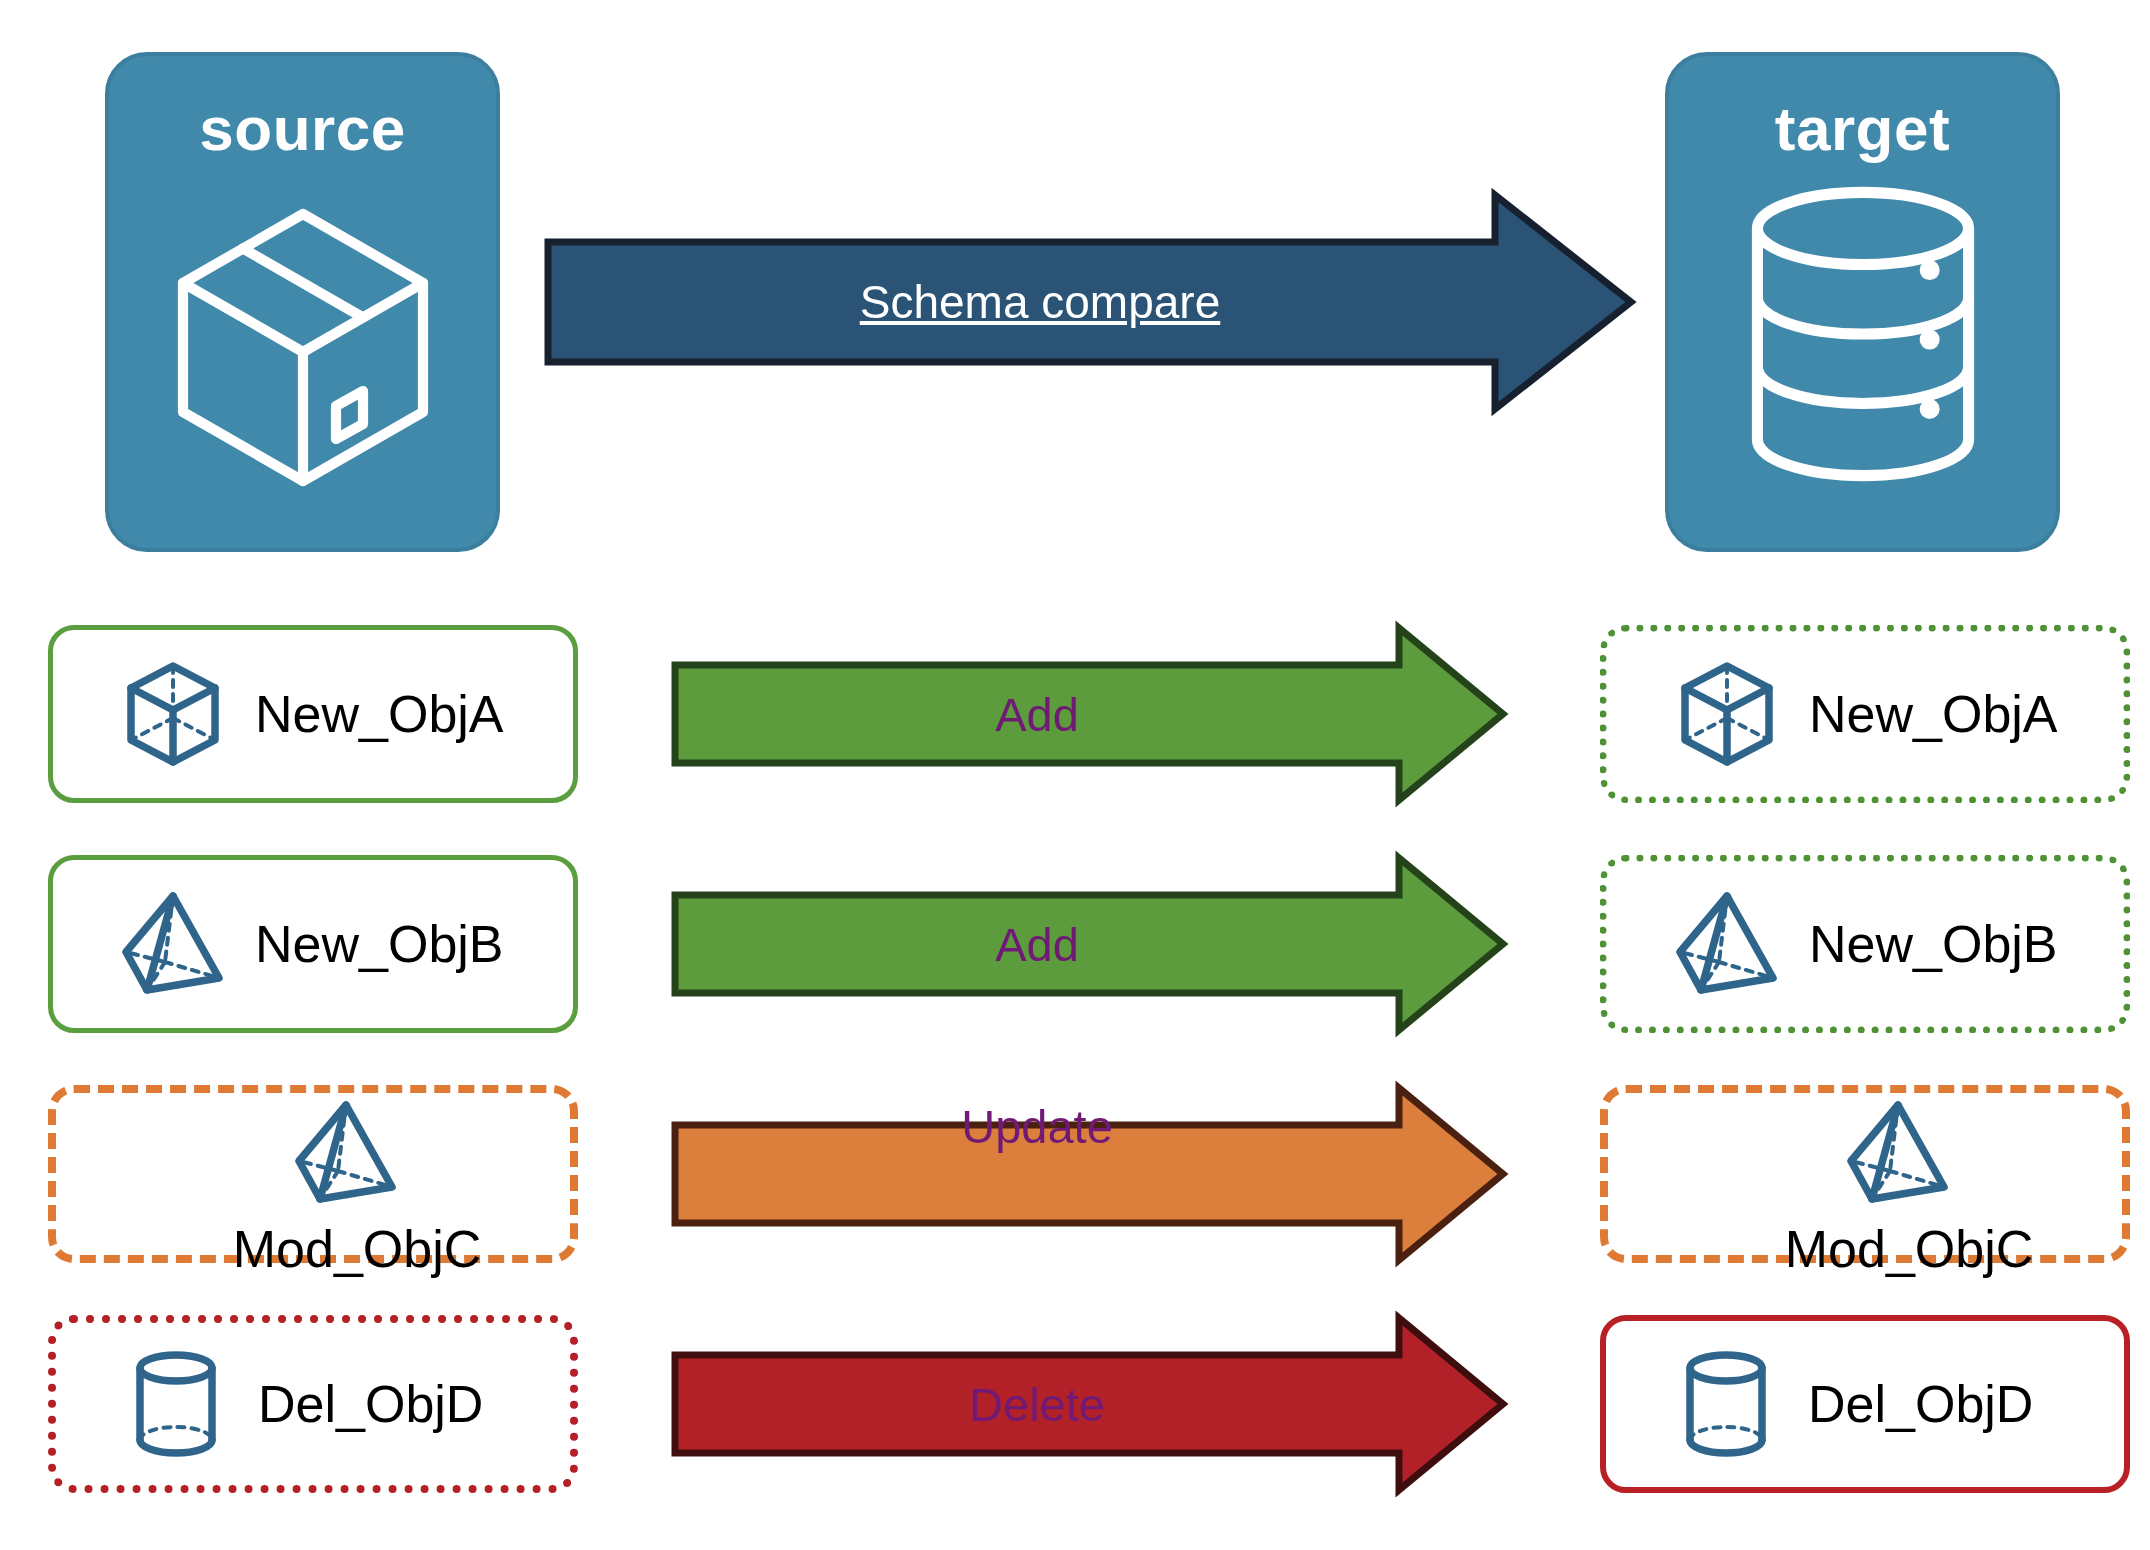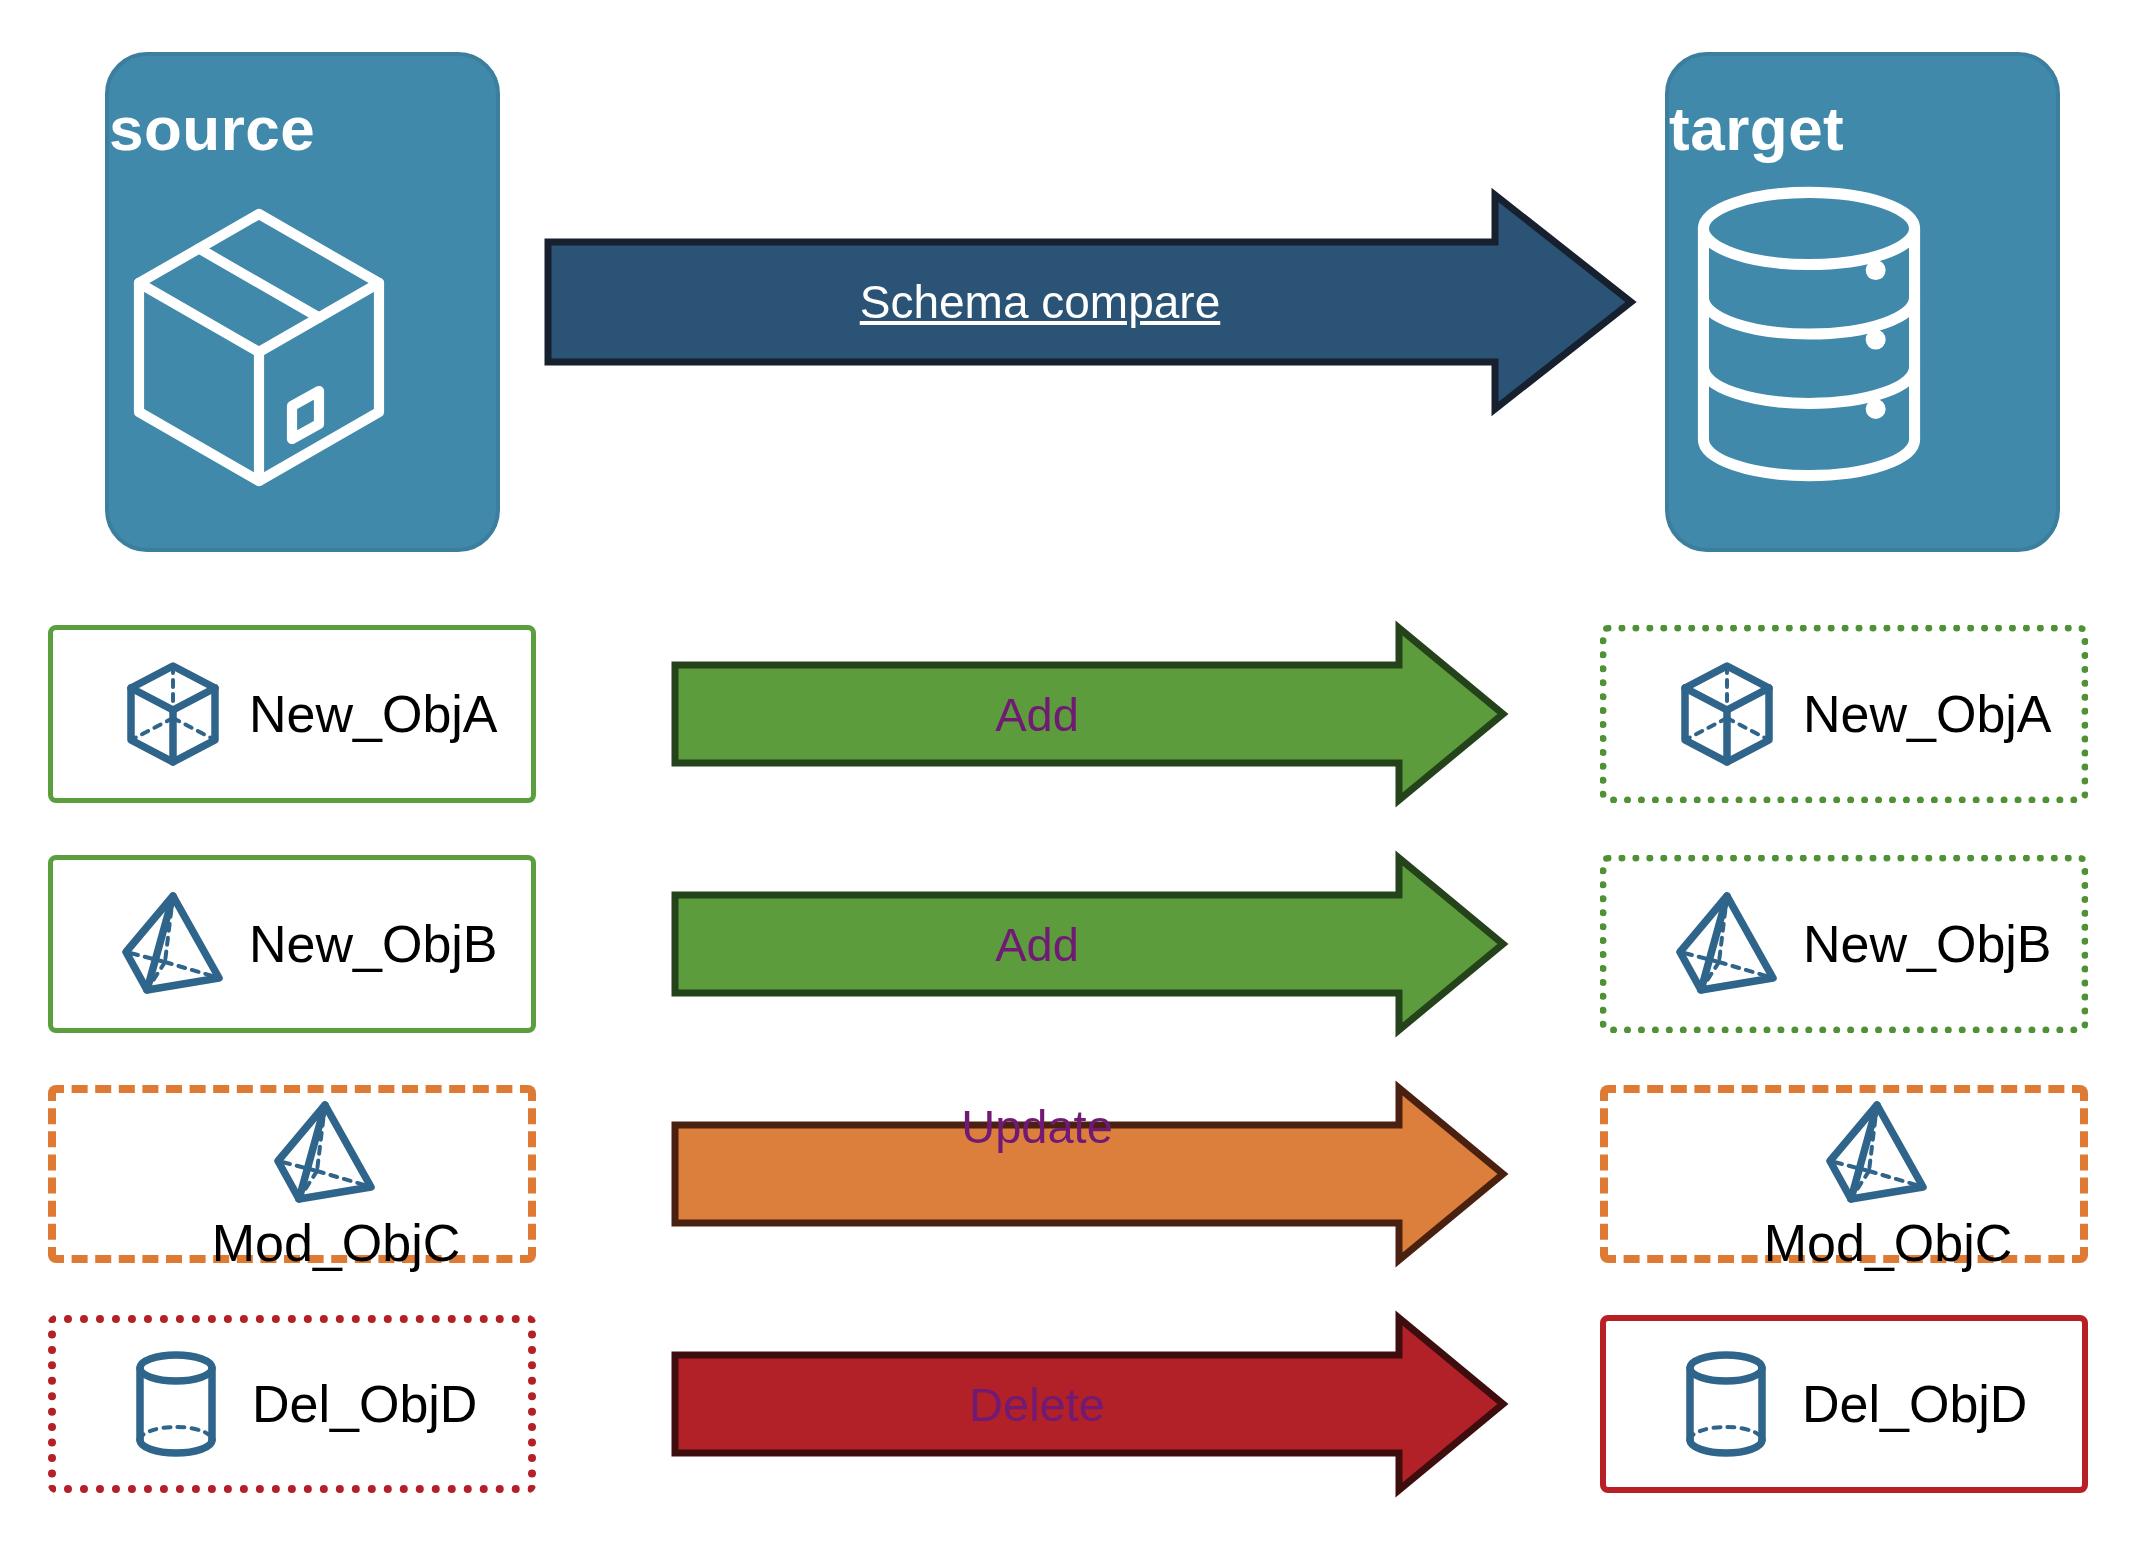--- a/index.html
+++ b/index.html
@@ -19,21 +19,21 @@
   .endpoint {
     position: absolute;
     width: 395px;
     height: 500px;
     background: #4189ab;
     border: 4px solid #3b7e9e;
     border-radius: 42px;
     box-sizing: border-box;
     display: flex;
     flex-direction: column;
-    align-items: flex-start;
+    align-items: center;
   }
   .endpoint-title {
     color: #ffffff;
     font-size: 62px;
     font-weight: bold;
     margin-top: 42px;
     letter-spacing: 0.5px;
     line-height: 1;
   }
   .endpoint-icon {
@@ -61,28 +61,29 @@
     justify-content: center;
     color: #ffffff;
     font-size: 46px;
     pointer-events: none;
     text-decoration: underline;
   }
 
   
   .obj-card {
     position: absolute;
-    width: 488px;
+    width: 530px;
     height: 178px;
-    border-radius: 8px;
+    border-radius: 26px;
     background: #ffffff;
     box-sizing: border-box;
     display: flex;
     align-items: center;
     padding-left: 66px;
+    gap: 6px;
   }
   .obj-card .obj-icon {
     flex: 0 0 auto;
     width: 108px;
     height: 120px;
     display: flex;
     align-items: center;
     justify-content: center;
   }
   .obj-label {

